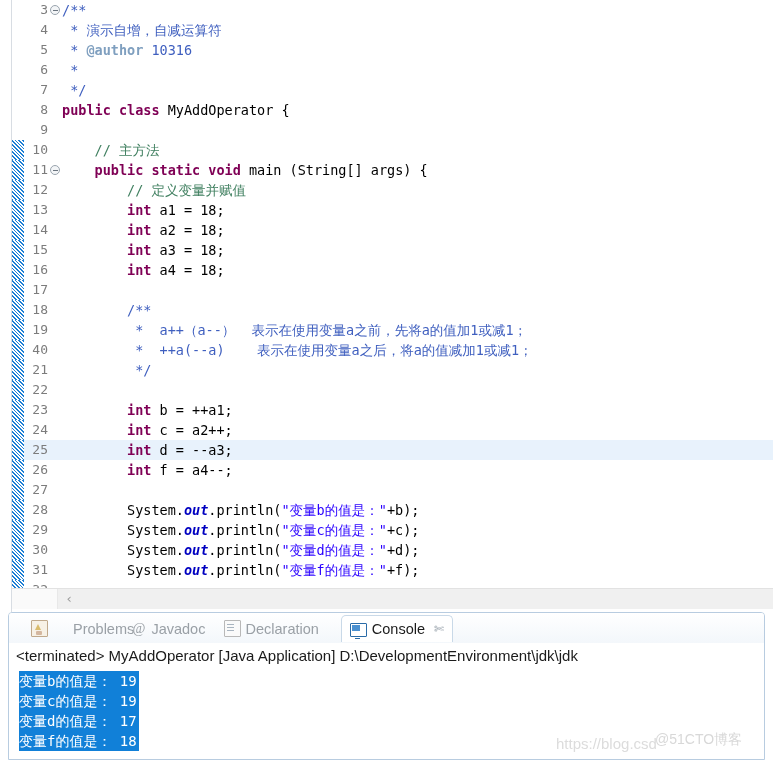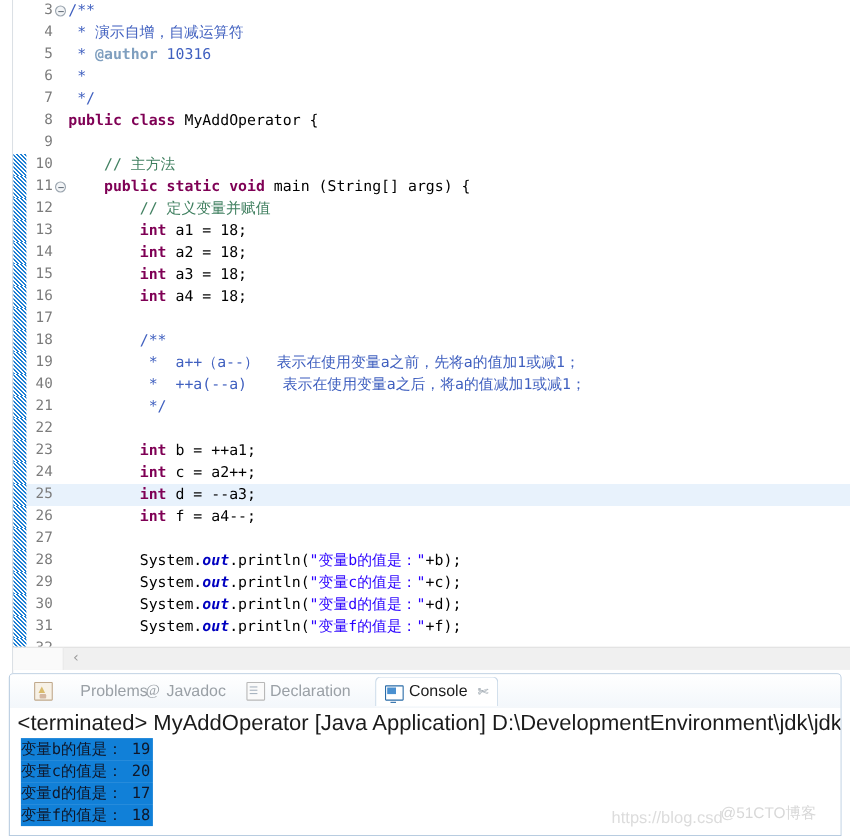--- a/index.html
+++ b/index.html
@@ -245,35 +245,35 @@
   #console-body {
     position: absolute;
     left: 0; top: 30px;
     width: 757px; height: 117px;
     background: #ffffff;
     overflow: hidden;
   }
   #terminated-line {
     position: absolute;
     left: 7px; top: 4px;
-    font-size: 20px;
+    font-size: 15px;
     color: #1b1b1b;
     white-space: nowrap;
   }
   #console-output {
     position: absolute;
     left: 10px; top: 28px;
   }
   .out-line {
     height: 20px;
     line-height: 20px;
     white-space: pre;
     font-family: "DejaVu Sans Mono", "Liberation Mono", monospace;
     font-size: 14px;
-    color: #0f172a;
+    color: #ffffff;
     background: #1180d8;
     display: table;
     padding-right: 2px;
   }
 
   
   .watermark {
     position: absolute;
     color: #dcdcdc;
     white-space: nowrap;
@@ -365,21 +365,21 @@
         <span class="icon-box ic-console"></span>
         <span>Console</span>
         <span class="tab-close">✄</span>
       </div>
     </div>
 
   <div id="console-body">
     <div id="terminated-line">&lt;terminated&gt; MyAddOperator [Java Application] D:\DevelopmentEnvironment\jdk\jdk</div>
     <div id="console-output">
         <div class="out-line">变量b的值是： 19</div>
-        <div class="out-line">变量c的值是： 20</div>
+        <div class="out-line">变量c的值是： 19</div>
         <div class="out-line">变量d的值是： 17</div>
         <div class="out-line">变量f的值是： 18</div>
       </div>
   </div>
 </div>
 
 <div class="watermark" id="wm-blog">https://blog.csd</div>
 <div class="watermark" id="wm-cto">@51CTO博客</div>
 
 <div id="panel-bottom-edge"></div>

